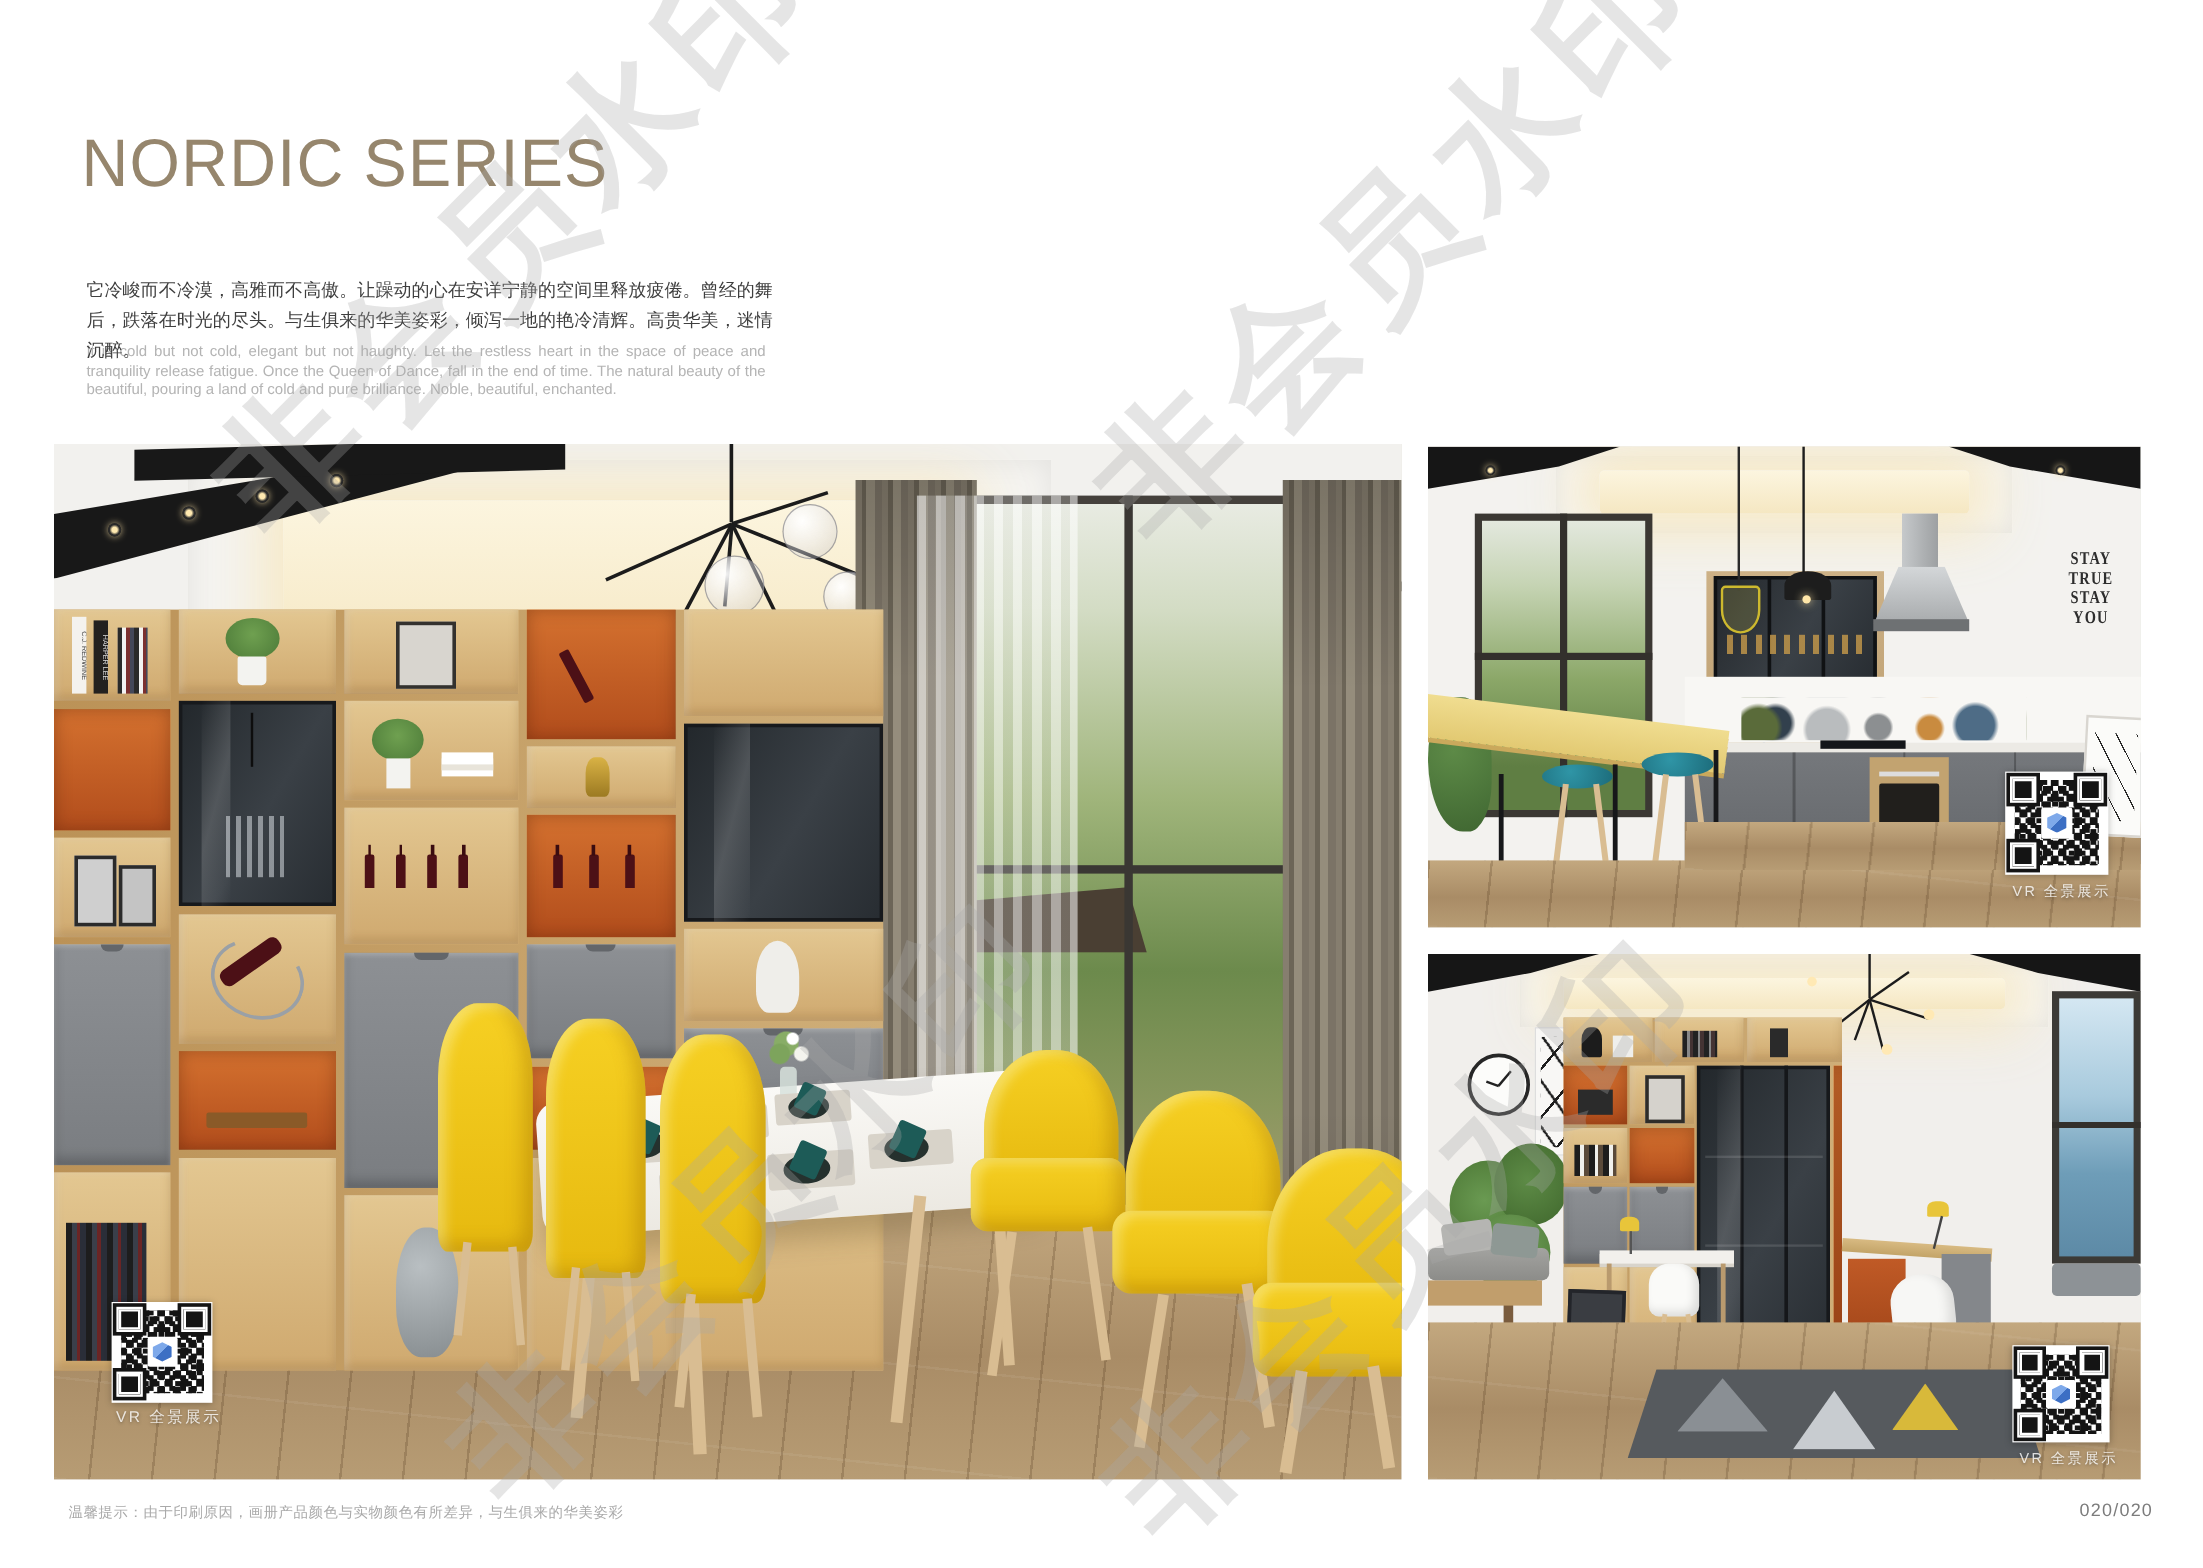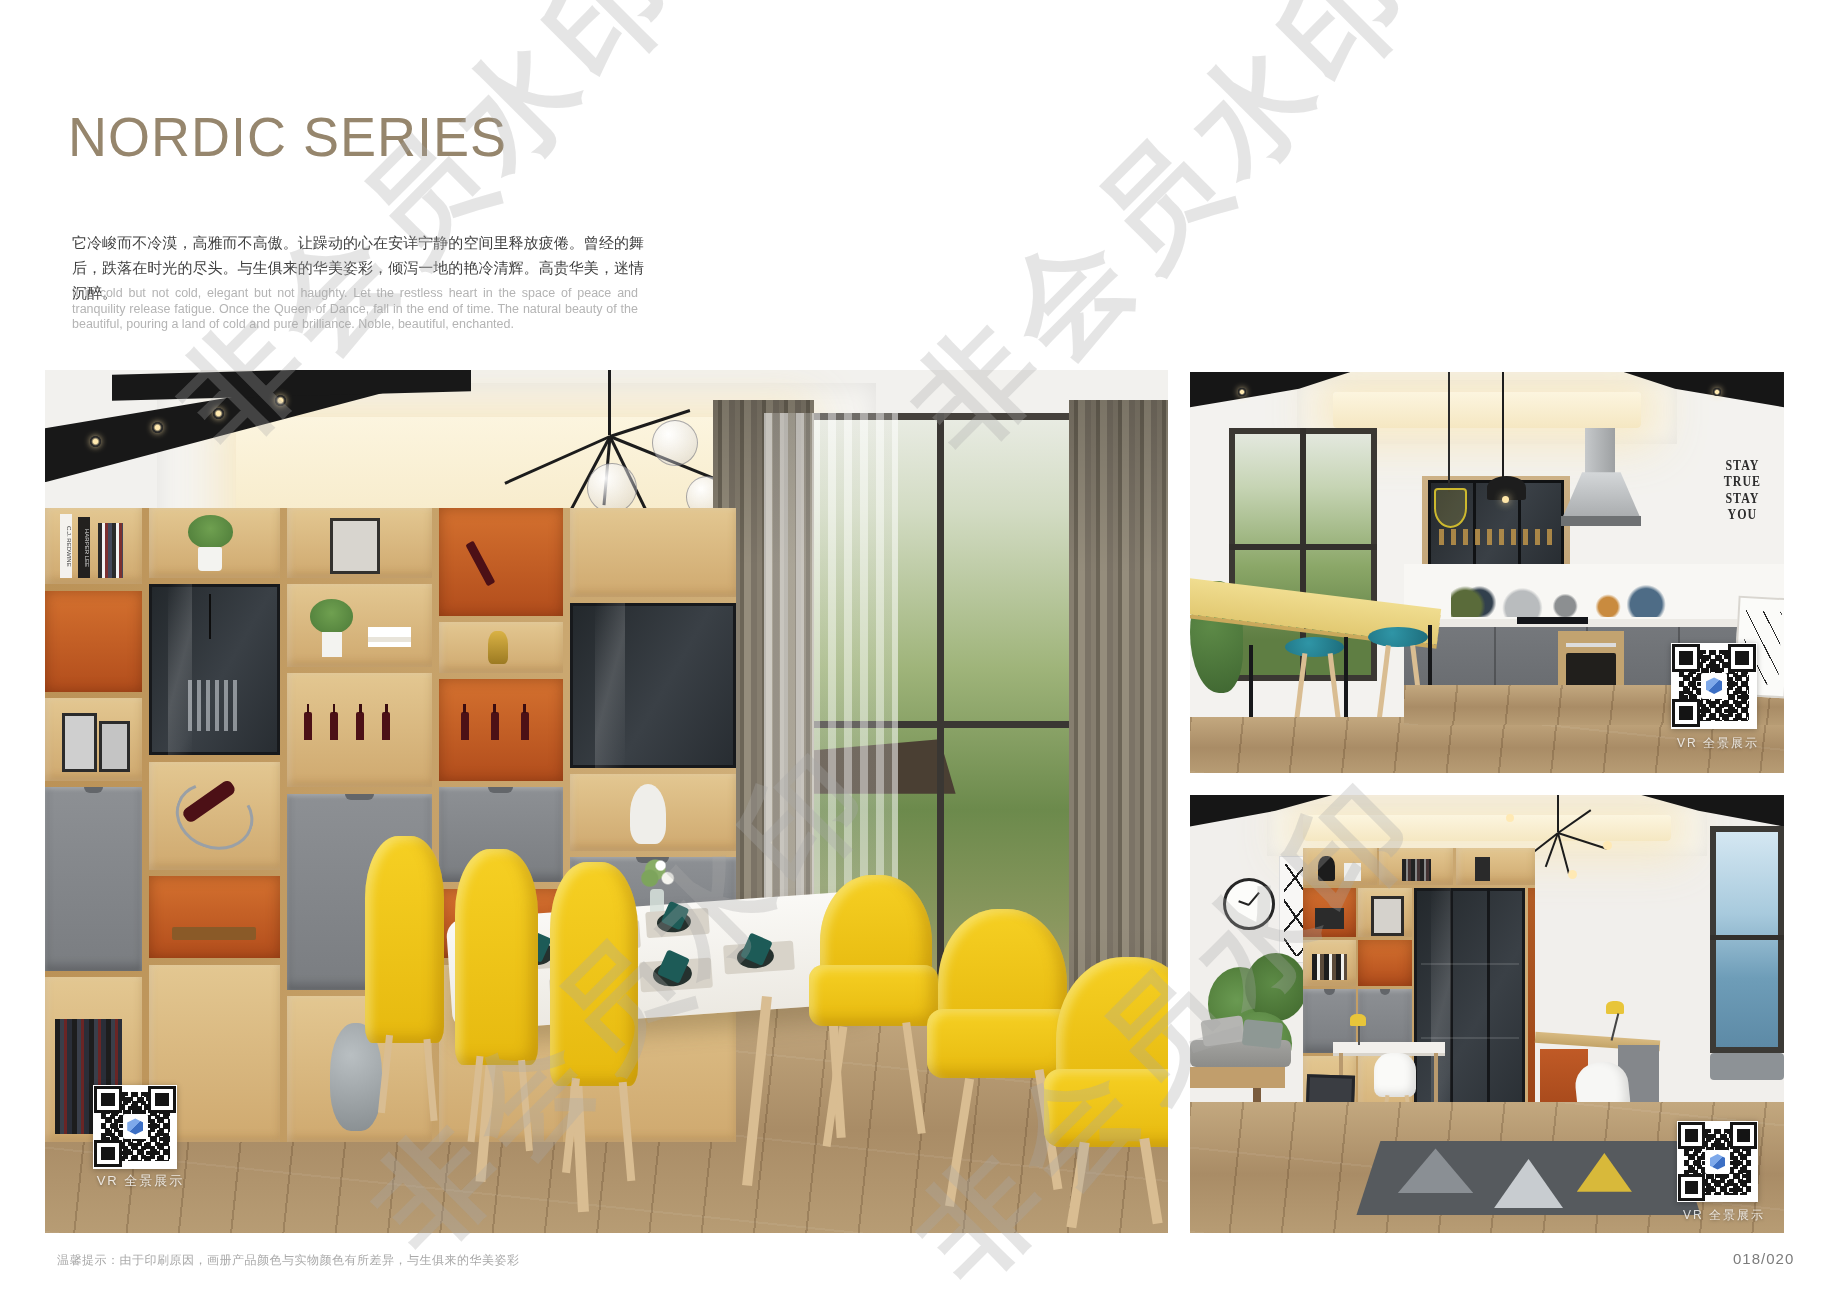--- a/index.html
+++ b/index.html
@@ -472,14 +472,14 @@
     </div>
     <div class="vr" style="left:83%;top:94%;font-size:12px">VR 全景展示</div>
   </div>
 
   <div class="wm" style="left:430px;top:195px">非会员水印</div>
   <div class="wm" style="left:1165px;top:200px">非会员水印</div>
   <div class="wm" style="left:625px;top:1000px">非会员水印</div>
   <div class="wm" style="left:1170px;top:1030px">非会员水印</div>
 
   <div class="a footer-note">温馨提示：由于印刷原因，画册产品颜色与实物颜色有所差异，与生俱来的华美姿彩</div>
-  <div class="a page-num">018/020</div>
+  <div class="a page-num">020/020</div>
 </div>
 
 </body></html>

